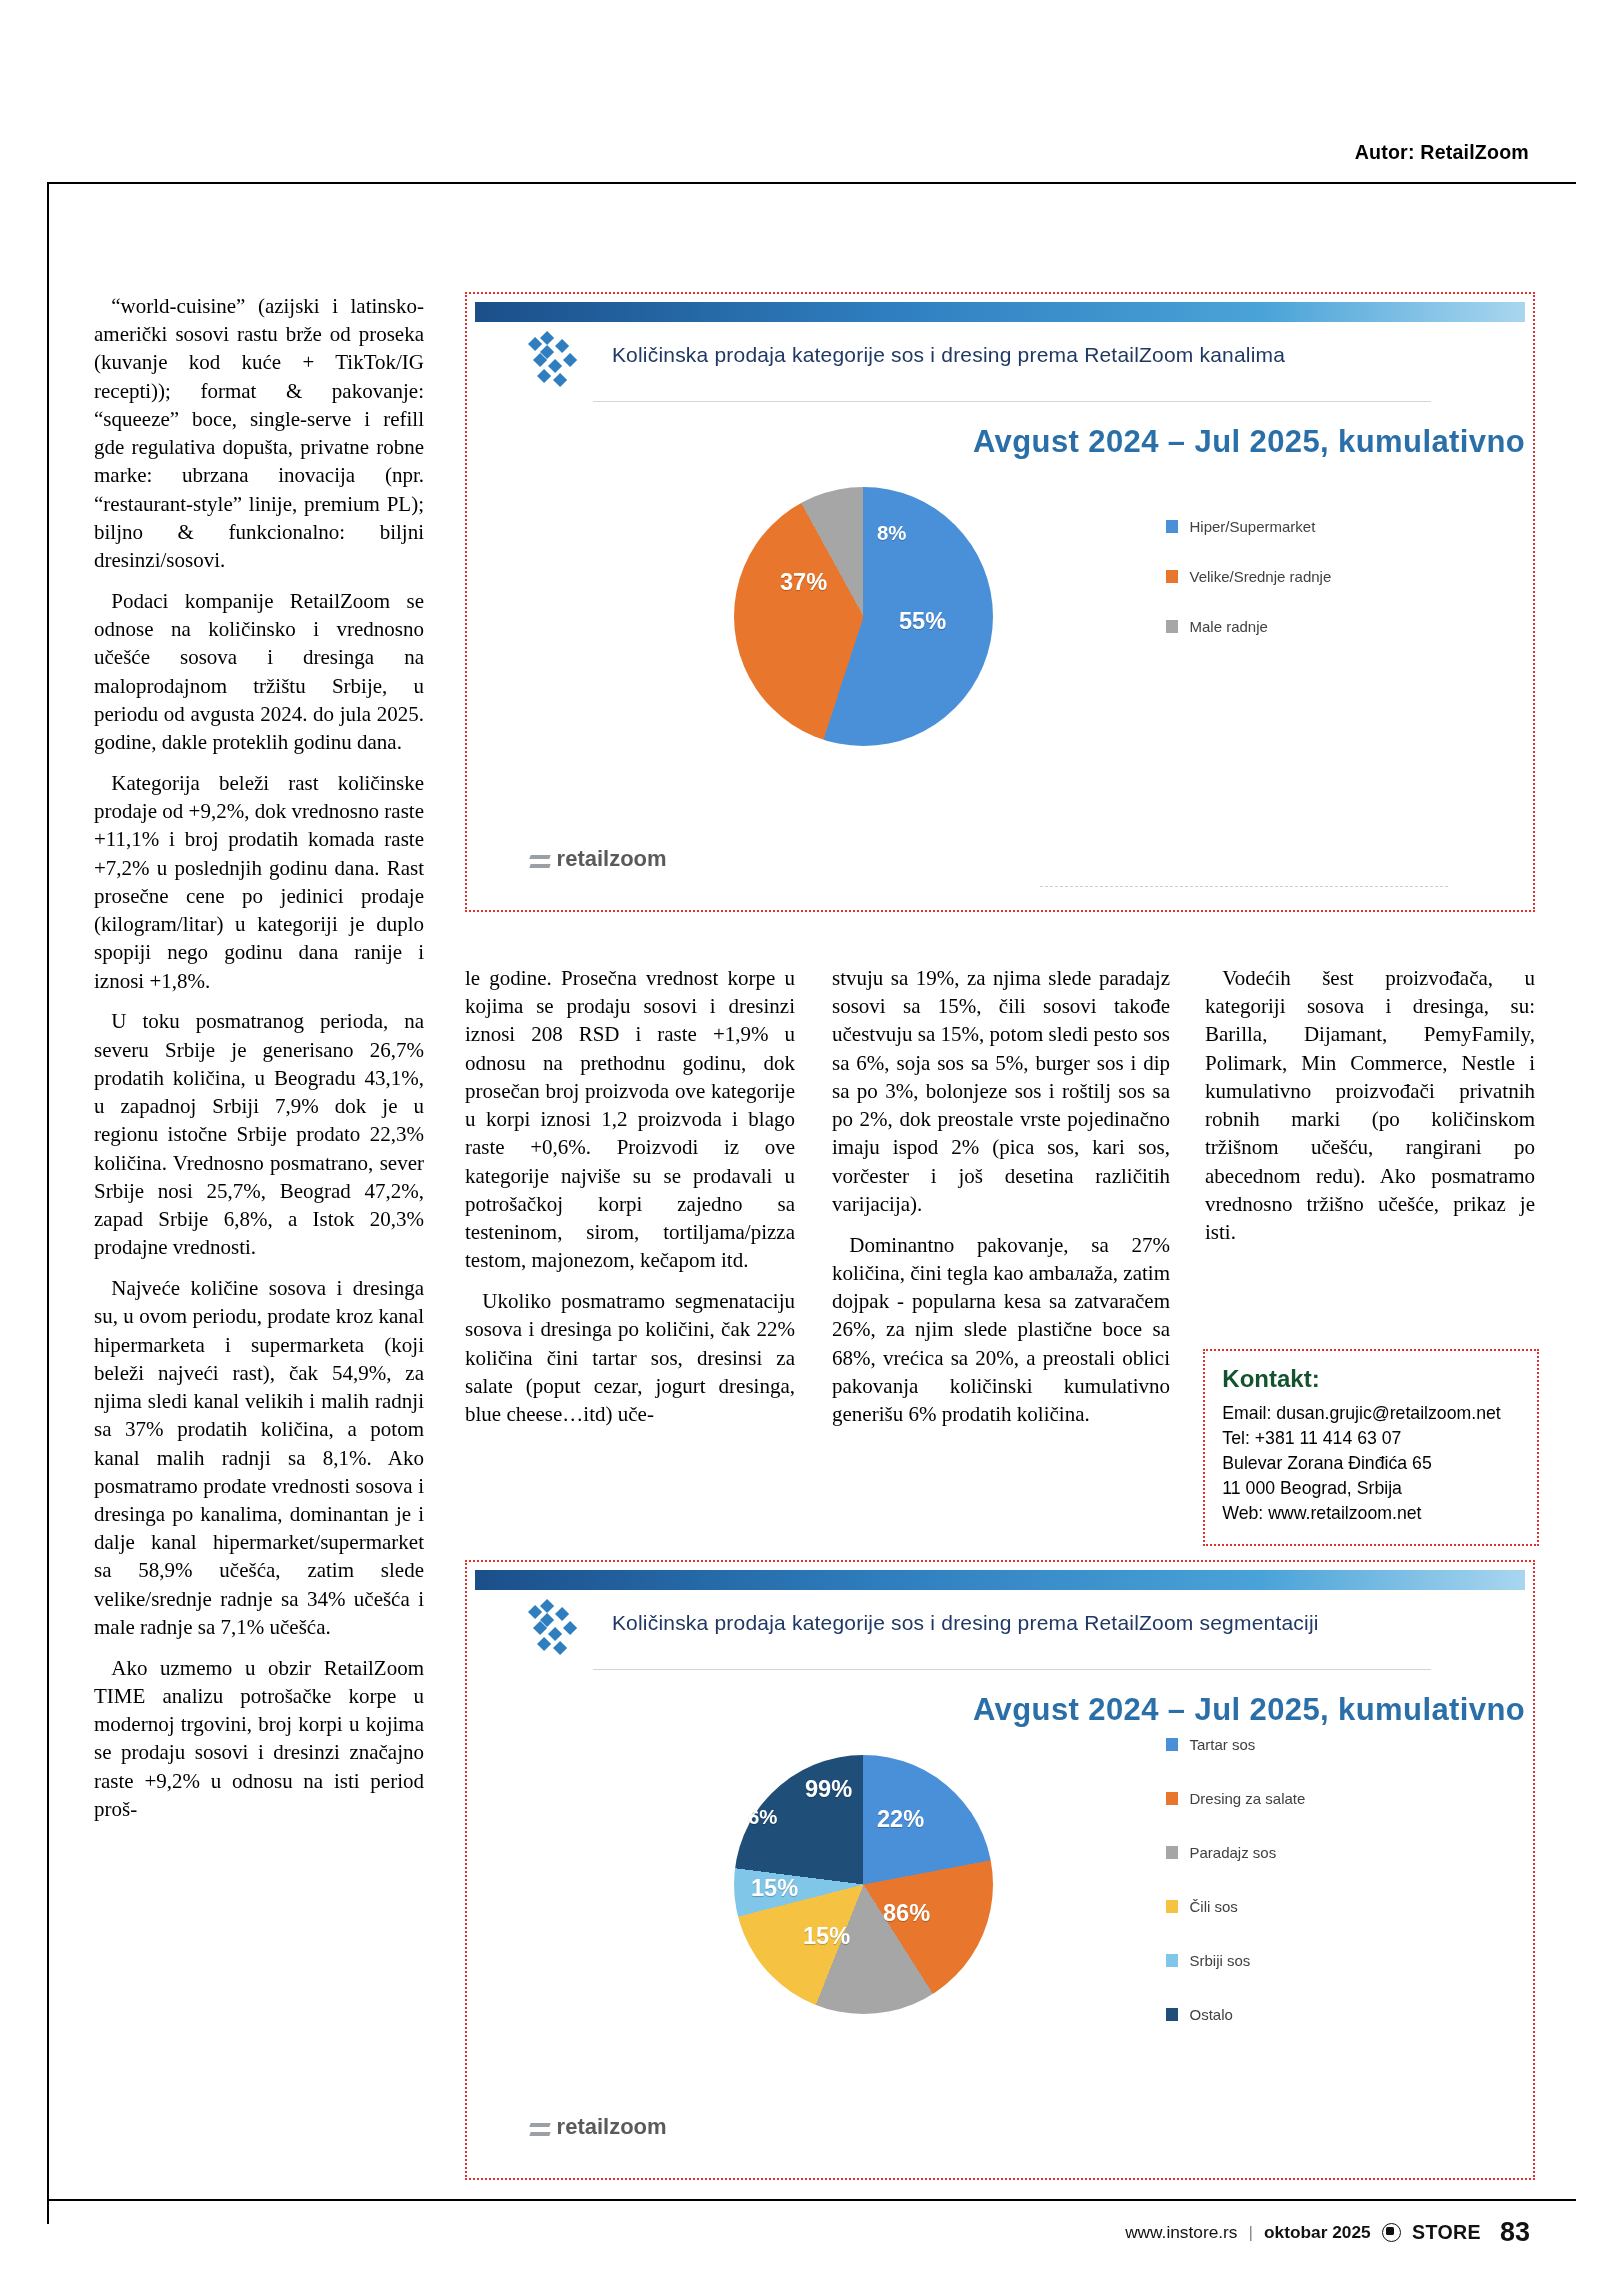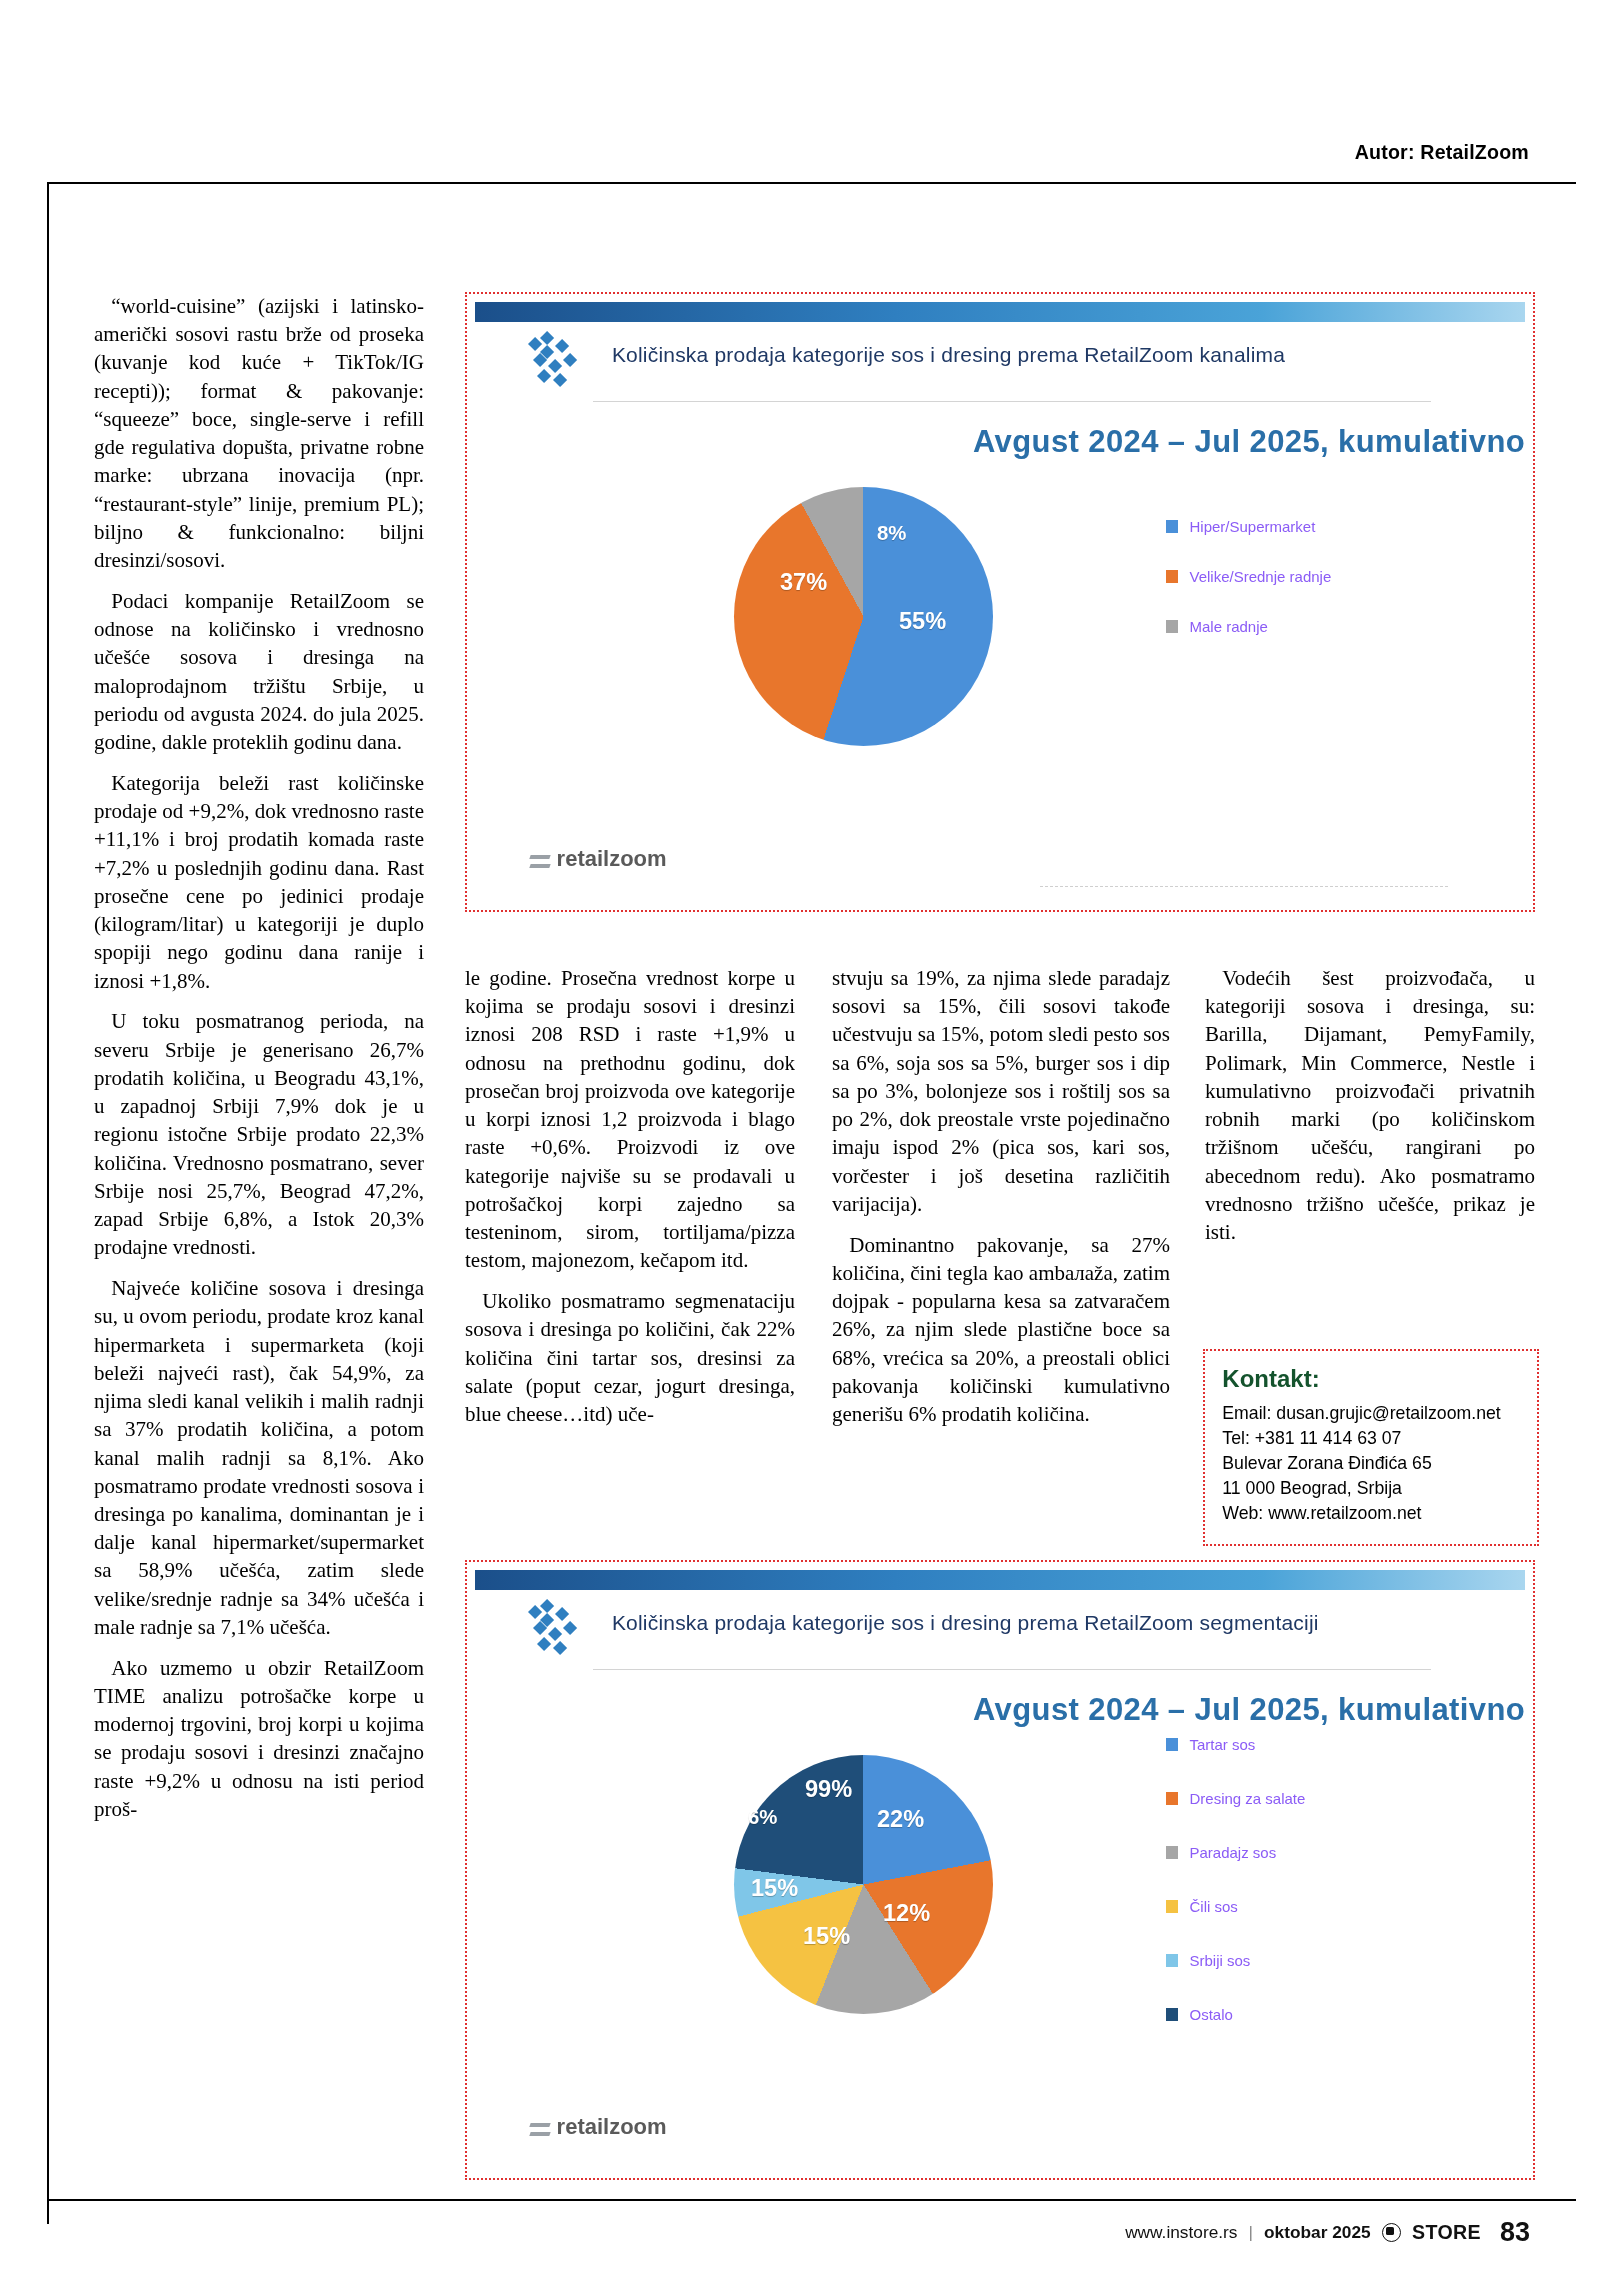--- a/index.html
+++ b/index.html
@@ -227,21 +227,21 @@
     font-size: 23.6px;
     text-shadow: 0 0.8px 0.8px rgba(0,0,0,0.25);
   }
   .pie-label.small { font-size: 20.4px; }
   .pie-label.grey { color: #ffffff; }
 
   .legend {
     position: absolute;
     font-family: "Liberation Sans", sans-serif;
     font-size: 15px;
-    color: #8b5cf6;
+    color: #404040;
   }
   #legend-top { left: 691px; top: 216px; }
   #legend-bottom { left: 691px; top: 166px; }
   .legend-item {
     display: flex;
     align-items: center;
     gap: 11px;
     margin-bottom: 33px;
   }
   #legend-bottom .legend-item { margin-bottom: 37px; }
@@ -392,21 +392,21 @@
     <div class="chart-subtitle">Avgust 2024 – Jul 2025, kumulativno</div>
 
     <div class="pie" id="pie-bottom" style="background: conic-gradient(
             #4a90d9 0deg 79.2deg,
             #e8762c 79.2deg 147.6deg,
             #a6a6a6 147.6deg 201.6deg,
             #f5c242 201.6deg 255.6deg,
             #7fc6e8 255.6deg 277.2deg,
             #1f4e79 277.2deg 360deg);"></div>
     <div class="pie-label" style="left:402px; top:236px;">22%</div>
-    <div class="pie-label" style="left:408px; top:330px;">12%</div>
+    <div class="pie-label" style="left:408px; top:330px;">86%</div>
     <div class="pie-label" style="left:328px; top:353px;">15%</div>
     <div class="pie-label" style="left:276px; top:305px;">15%</div>
     <div class="pie-label small" style="left:273px; top:236px;">6%</div>
     <div class="pie-label" style="left:330px; top:206px;">99%</div>
 
     <div class="legend" id="legend-bottom">
       <div class="legend-item">
         <span class="legend-swatch" style="background:#4a90d9"></span>
         <span>Tartar sos</span>
       </div>

